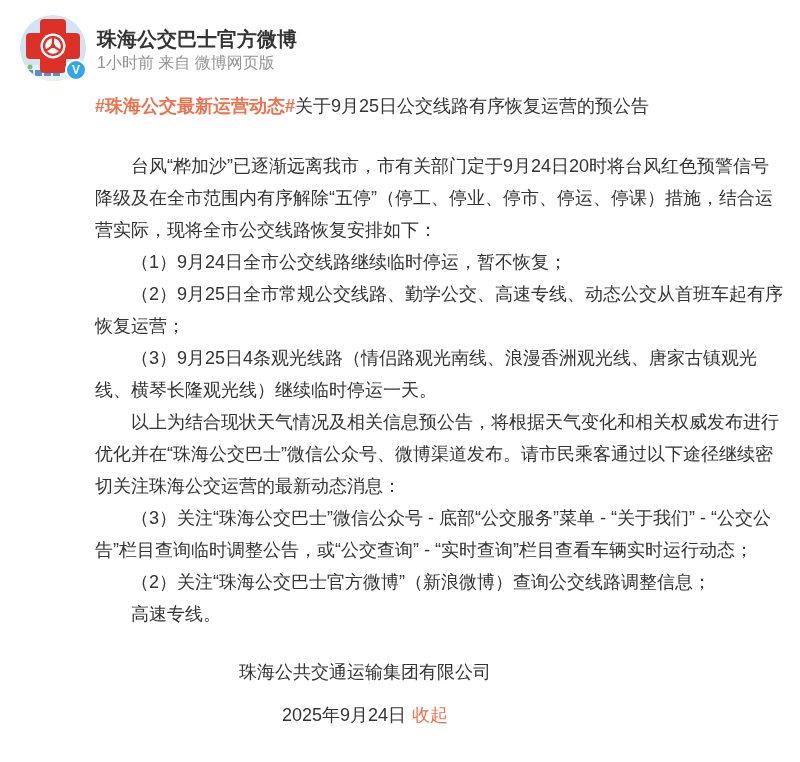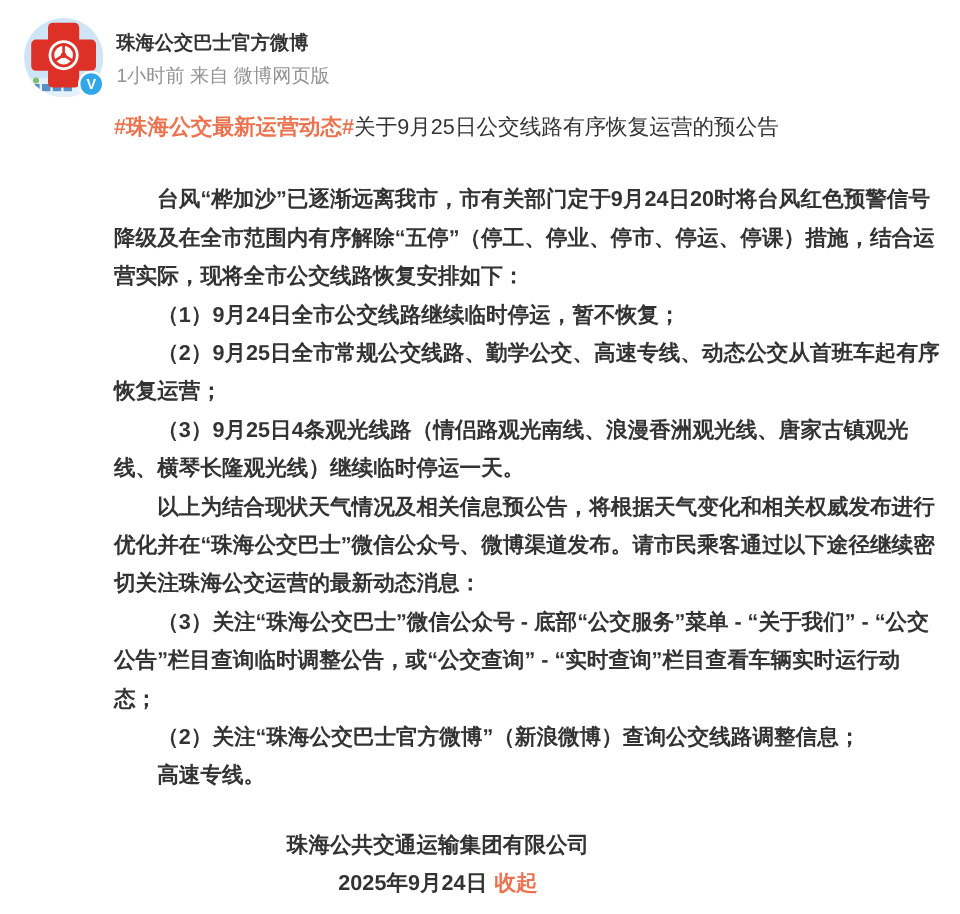--- a/index.html
+++ b/index.html
@@ -49,21 +49,21 @@
     font-size: 12px;
     font-weight: bold;
     line-height: 18px;
     text-align: center;
     box-sizing: content-box;
   }
   .author-name {
     position: absolute;
     left: 97px;
     top: 26px;
-    font-size: 16px;
+    font-size: 20px;
     font-weight: bold;
     color: #333333;
     cursor: pointer;
   }
   .post-meta {
     position: absolute;
     left: 97px;
     top: 53px;
     font-size: 16px;
     color: #939393;
@@ -84,30 +84,28 @@
   }
   .topic-link {
     color: #eb7350;
     cursor: pointer;
     text-decoration: none;
     font-weight: bold;
   }
   .para {
     margin: 0;
     text-indent: 2em;
-    font-weight: bold;
   }
   .signature-block {
     width: 540px;
     margin-top: 26px;
     text-align: center;
   }
   .signature-block p {
-    margin: 0;
-    font-weight: bold;
+    margin: 11px;
   }
   .collapse-link {
     color: #eb7350;
     cursor: pointer;
     margin-left: 6px;
   }
 </style>
 </head>
 <body>
 

